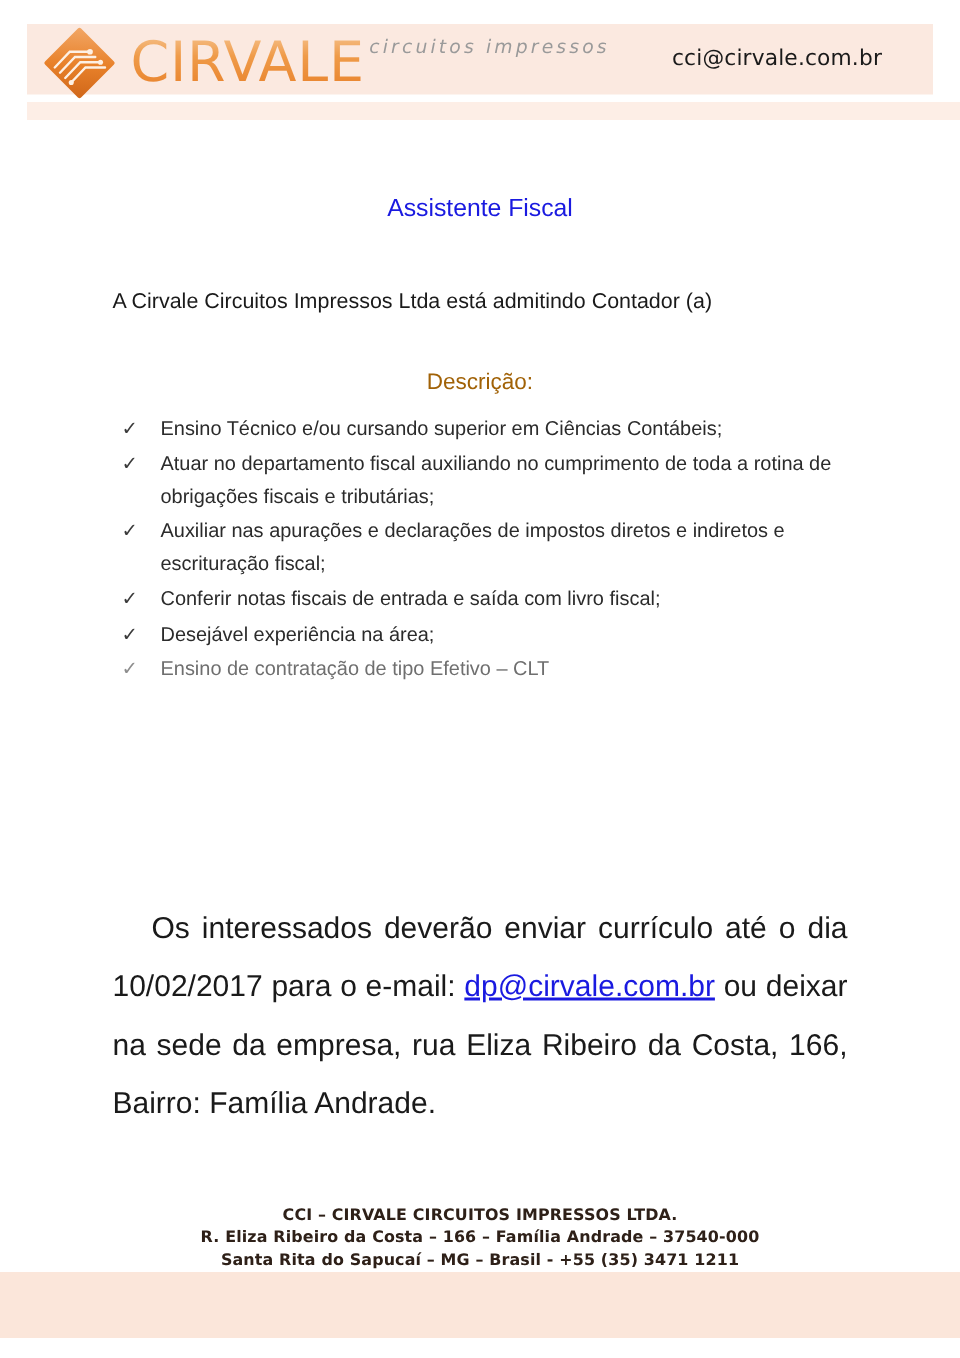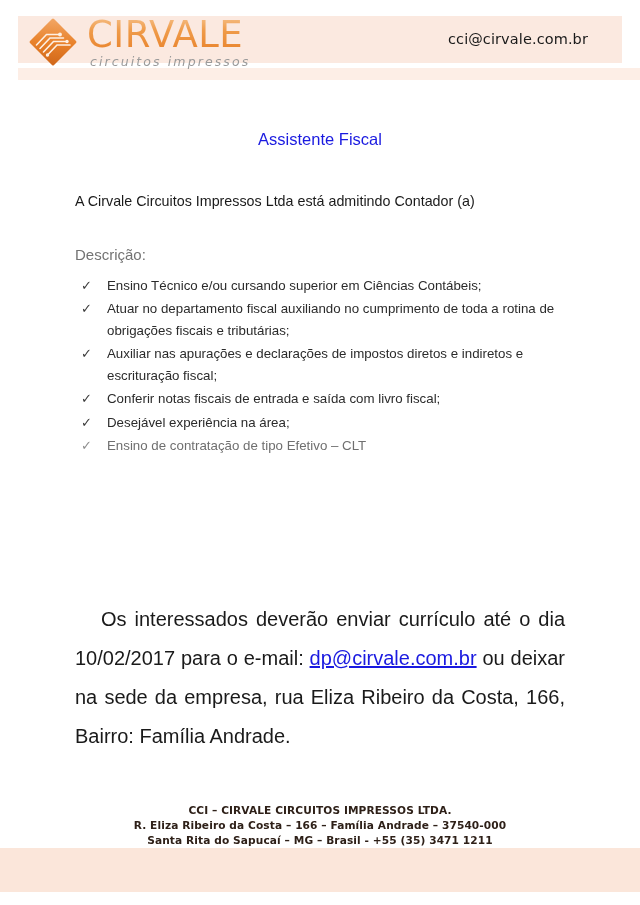--- a/index.html
+++ b/index.html
@@ -52,21 +52,21 @@
     gap: 7px;
   }
   .logo-mark {
     width: 54px;
     height: 56px;
     flex: none;
     position: relative;
   }
   .logo-text {
     display: flex;
-    flex-direction: column;
+    flex-direction: row;
     justify-content: flex-start;
     line-height: 1;
   }
   .logo-word {
     font-family: "DejaVu Sans", sans-serif;
     font-size: 37px;
     letter-spacing: 0.5px;
     font-weight: 400;
     background: linear-gradient(180deg, #f5c089 0%, #ef9b49 38%, #e8812a 100%);
     -webkit-background-clip: text;
@@ -119,22 +119,23 @@
   }
 
   .intro {
     font-size: 14.3px;
     color: #1a1a1a;
     margin: 42px 0 0 0;
     line-height: 1.45;
   }
   .section-label {
     font-size: 15px;
-    color: #737373;
+    color: #a16207;
     margin: 34px 0 0 0;
+    text-align: center;
   }
 
   .check-list {
     list-style: none;
     margin: 12px 0 0 0;
     padding: 0;
   }
   .check-list li {
     position: relative;
     padding-left: 32px;

